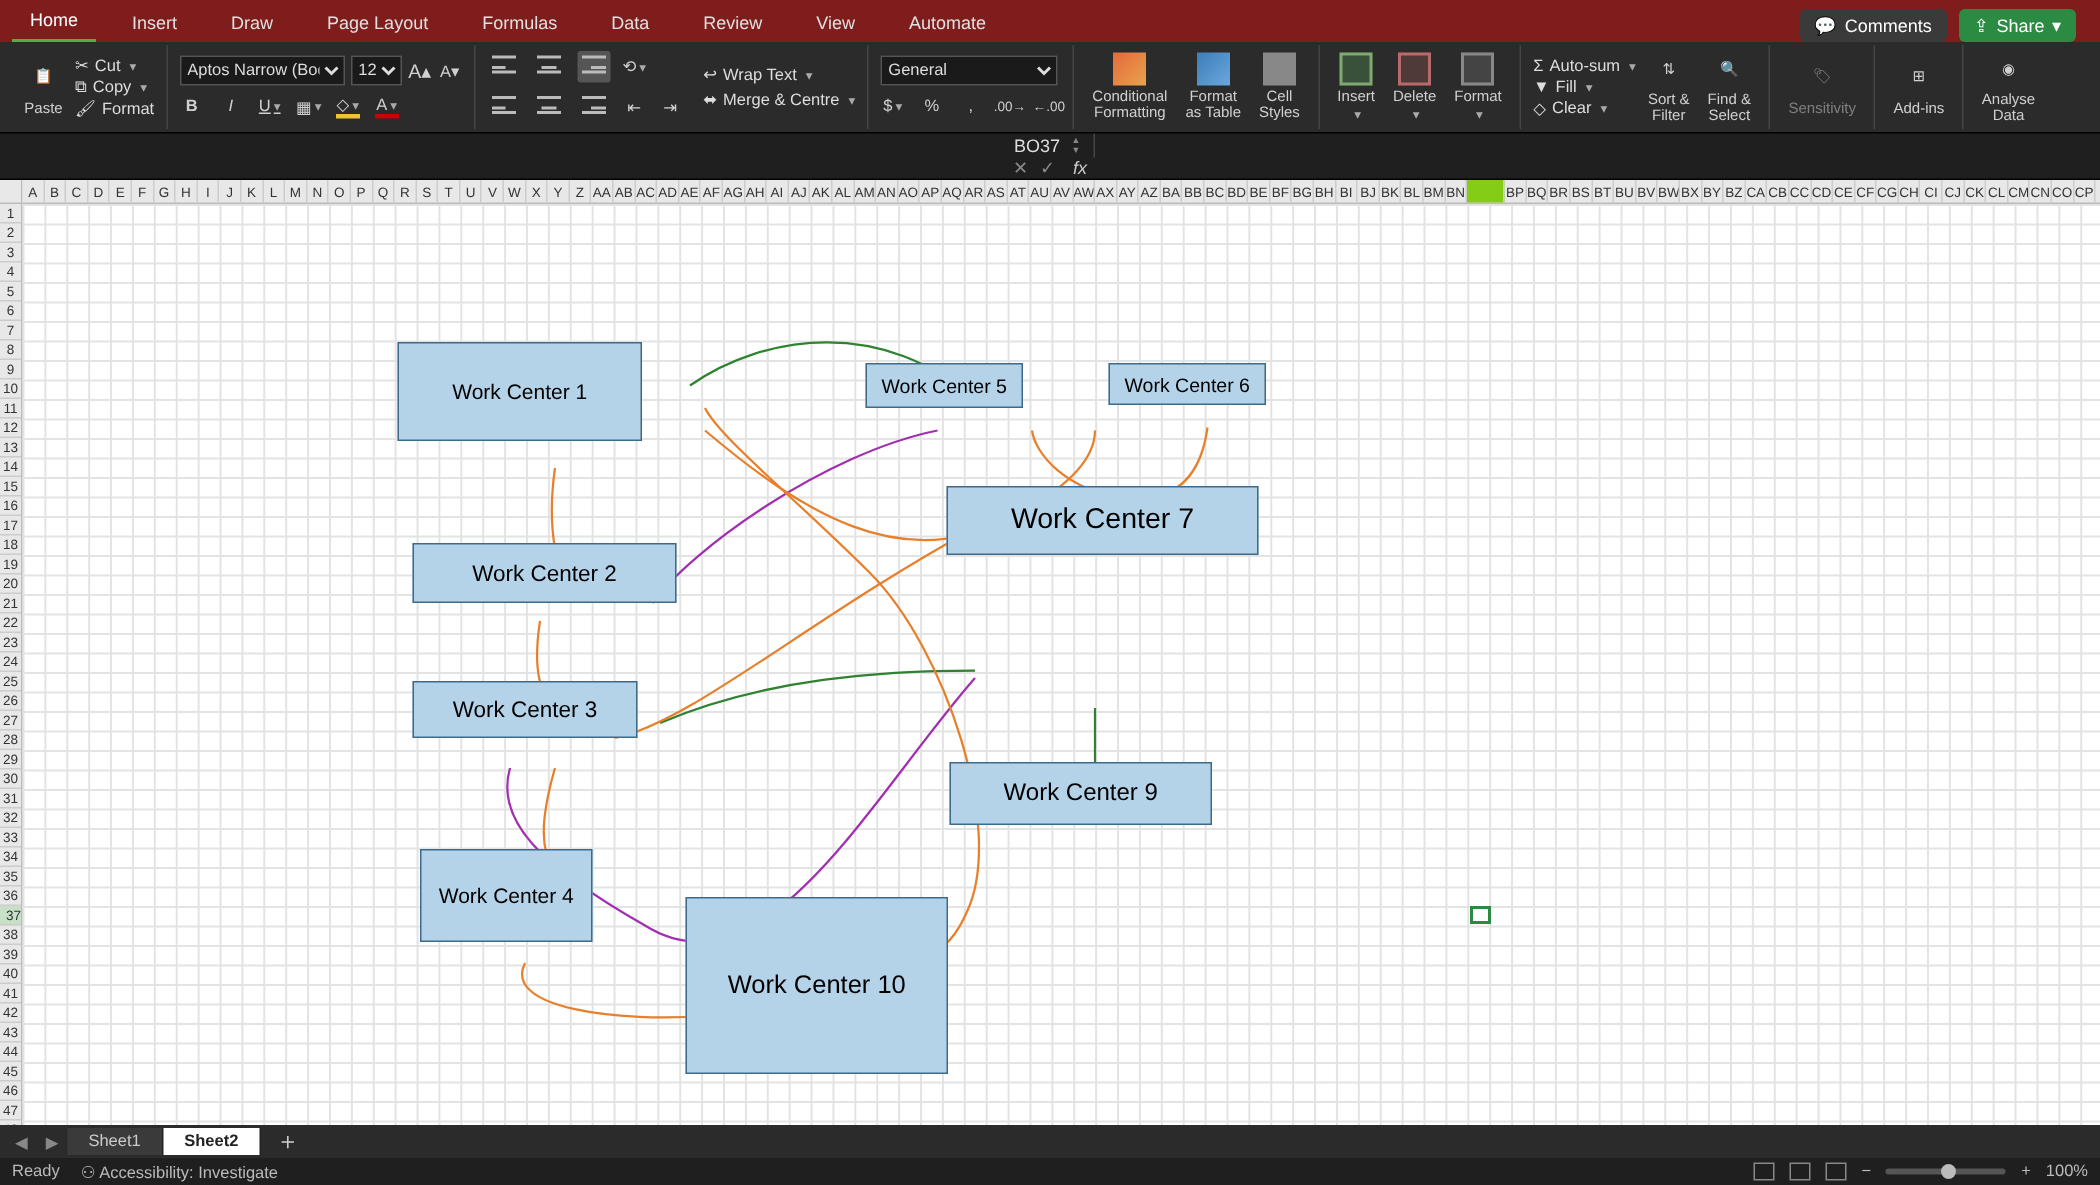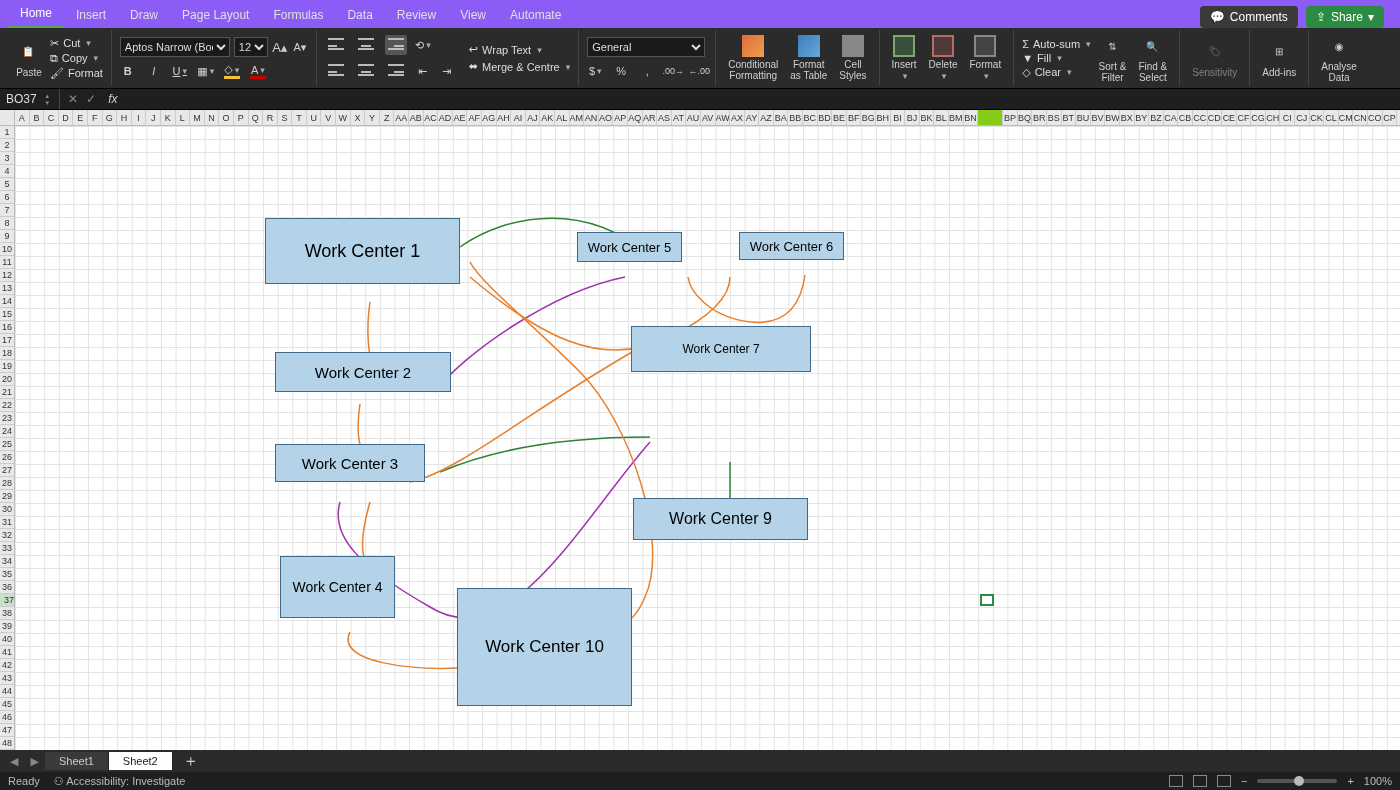--- a/index.html
+++ b/index.html
@@ -1,19 +1,19 @@
 <!DOCTYPE html>
 <html><head>
 <meta charset="utf-8">
 <style>
 * { margin:0; padding:0; box-sizing:border-box; font-family:"Segoe UI",Arial,sans-serif; }
 body { background:#1a1a1a; width:1400px; height:790px; overflow:hidden; position:relative; }
 
 
-.tabs { display:flex; gap:0; background:#8b5cf6; padding:0 8px; height:28px; align-items:flex-end; }
+.tabs { display:flex; gap:12px; background:#7f1d1d; padding:0 8px; height:28px; align-items:flex-end; }
 .tab { color:#e0e0e0; font-size:12px; padding:6px 12px; cursor:pointer; }
 .tab.active { border-bottom:2px solid #5aa84f; color:#fff; }
 .tab-right { margin-left:auto; display:flex; gap:8px; align-items:center; padding-right:8px;}
 .btn-comments { background:#3a3a3a; color:#fff; font-size:12px; padding:4px 10px; border-radius:4px; display:flex; align-items:center; gap:5px; cursor:pointer;}
 .btn-share    { background:#2c8b42; color:#fff; font-size:12px; padding:4px 10px; border-radius:4px; display:flex; align-items:center; gap:5px; cursor:pointer;}
 
 
 .ribbon { background:#2b2b2b; height:60px; display:flex; align-items:stretch; padding:2px 4px; gap:0; color:#d0d0d0; font-size:11px;}
 .group { display:flex; align-items:center; gap:4px; padding:0 8px; border-right:1px solid #444;}
 .group:last-child{border-right:none;}
@@ -34,21 +34,21 @@
 .al-box{padding:3px;border-radius:2px;}
 .al-box.active{background:#555;}
 .cf-ic{width:22px;height:22px;background:linear-gradient(135deg,#e46a3a,#e9a24e);}
 .tbl-ic{width:22px;height:22px;background:linear-gradient(135deg,#3d7db8,#6aa7dd);}
 .sty-ic{width:22px;height:22px;background:#888;}
 .ins-ic,.del-ic,.fmt-ic{width:22px;height:22px;border:2px solid #7fa86e;background:#39503a;}
 .del-ic{border-color:#b86a6a;background:#503939;}
 .fmt-ic{border-color:#888;background:#444;}
 
 
-.fbar{background:#1f1f1f;height:22px;display:flex;align-items:center;border-top:1px solid #000;border-bottom:1px solid #000;}
+.fbar{background:#1f1f1f;height:32px;display:flex;align-items:center;border-top:1px solid #000;border-bottom:1px solid #000;flex-direction:column;}
 .namebox{width:60px;color:#ddd;font-size:12px;padding:0 6px;border-right:1px solid #444;height:100%;display:flex;align-items:center;}
 .fbar-icons{display:flex;gap:8px;padding:0 8px;color:#888;font-size:12px;}
 .fx{font-style:italic;color:#ccc;font-size:12px;margin-left:4px;text-align:right;}
 .nb-spin{display:flex;flex-direction:column;margin-left:auto;margin-right:4px;}
 .nb-spin span{font-size:7px;line-height:7px;color:#888;cursor:pointer;}
 
 
 .sheet-wrap{position:relative;height:640px;background:#fff;}
 .sel-all{position:absolute;left:0;top:0;width:15px;height:16px;background:#e8e8e8;border-right:1px solid #bbb;border-bottom:1px solid #bbb;}
 .col-headers{position:absolute;left:15px;top:0;right:0;height:16px;display:flex;background:#e8e8e8;border-bottom:1px solid #bbb;}
@@ -64,21 +64,21 @@
 
 
 .shape{position:absolute;background:#b4d3e8;border:1px solid #3d6a8a;display:flex;align-items:center;justify-content:center;color:#000;cursor:move;}
 .connectors{position:absolute;left:15px;top:16px;right:0;bottom:0;pointer-events:none;}
 .connectors path{fill:none;stroke-width:1.5;}
 
 
 .sheettabs{position:absolute;bottom:18px;left:0;right:0;height:22px;background:#2b2b2b;display:flex;align-items:center;padding:0 4px;gap:0;}
 .nav-arrow{color:#888;font-size:11px;padding:0 6px;cursor:pointer;}
 .stab{background:#3a3a3a;color:#ccc;font-size:11px;padding:3px 14px;border-right:1px solid #222;cursor:pointer;}
-.stab.active{background:#fff;color:#222;}
+.stab.active{background:#fff;color:#222;font-weight:bold;}
 .addtab{color:#ccc;padding:3px 10px;cursor:pointer;}
 
 
 .status{position:absolute;bottom:0;left:0;right:0;height:18px;background:#1f1f1f;color:#bbb;font-size:11px;display:flex;align-items:center;padding:0 8px;gap:14px;}
 .status .right{margin-left:auto;display:flex;align-items:center;gap:10px;}
 .view-ic{width:14px;height:12px;border:1px solid #888;cursor:pointer;}
 .zoom-slider{width:80px;height:4px;background:#555;position:relative;border-radius:2px;}
 .zoom-slider::after{content:"";position:absolute;left:46%;top:-3px;width:10px;height:10px;background:#bbb;border-radius:50%;}
 </style>
 </head>
@@ -447,27 +447,27 @@
       <path d="M340 160 C335 195,340 215,343 230" stroke="#e87f2a"></path>
       <path d="M330 262 C325 295,330 310,340 322" stroke="#e87f2a"></path>
       <path d="M340 360 C330 395,330 415,340 430" stroke="#e87f2a"></path>
       <path d="M320 490 C305 520,380 530,445 525" stroke="#e87f2a"></path>
       <path d="M440 120 C450 140,500 180,550 230 C600 280,640 400,615 455 C600 490,580 490,560 470" stroke="#e87f2a"></path>
       <path d="M440 135 C505 190,570 230,640 195 C680 175,700 155,700 135" stroke="#e87f2a"></path>
       <path d="M658 135 C660 150,680 175,720 180 C750 183,770 170,775 133" stroke="#e87f2a"></path>
       <path d="M380 340 C430 330,510 260,620 200" stroke="#e87f2a"></path>
     </svg>
 
-    <div class="shape" style="left:250px;top:92px;width:195px;height:66px;font-size:18px">Work Center 1</div>
+    <div class="shape" style="left:250px;top:92px;width:163px;height:66px;font-size:14px">Work Center 1</div>
     <div class="shape" style="left:260px;top:226px;width:176px;height:40px;font-size:15px">Work Center 2</div>
     <div class="shape" style="left:260px;top:318px;width:150px;height:38px;font-size:15px">Work Center 3</div>
     <div class="shape" style="left:265px;top:430px;width:115px;height:62px;font-size:14px">Work Center 4</div>
     <div class="shape" style="left:562px;top:106px;width:105px;height:30px;font-size:13px">Work Center 5</div>
     <div class="shape" style="left:724px;top:106px;width:105px;height:28px;font-size:13px">Work Center 6</div>
-    <div class="shape" style="left:616px;top:200px;width:180px;height:46px;font-size:12px">Work Center 7</div>
+    <div class="shape" style="left:616px;top:188px;width:208px;height:46px;font-size:19px">Work Center 7</div>
     <div class="shape" style="left:618px;top:372px;width:175px;height:42px;font-size:16px">Work Center 9</div>
     <div class="shape" style="left:442px;top:462px;width:175px;height:118px;font-size:17px">Work Center 10</div>
 
     <div class="cell-cursor" style="left:965px;top:468px"></div>
   </div>
 </div>
 
 <div class="sheettabs">
   <span class="nav-arrow">◀</span>
   <span class="nav-arrow">▶</span>

